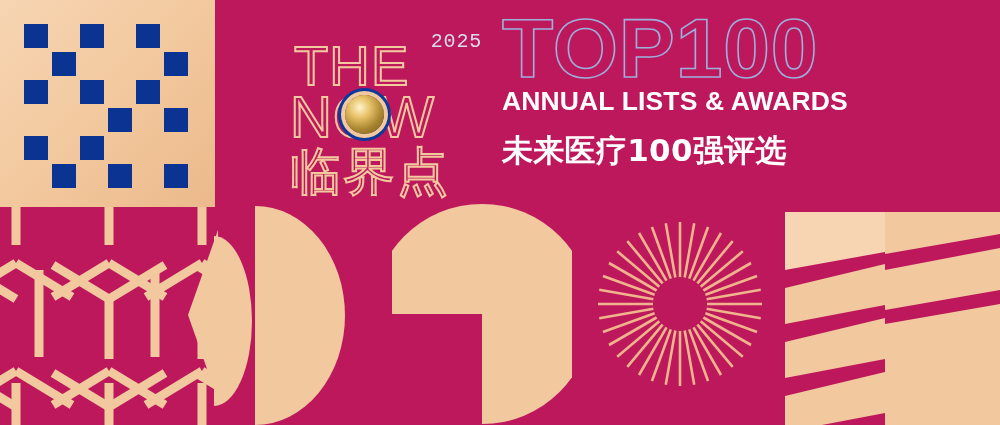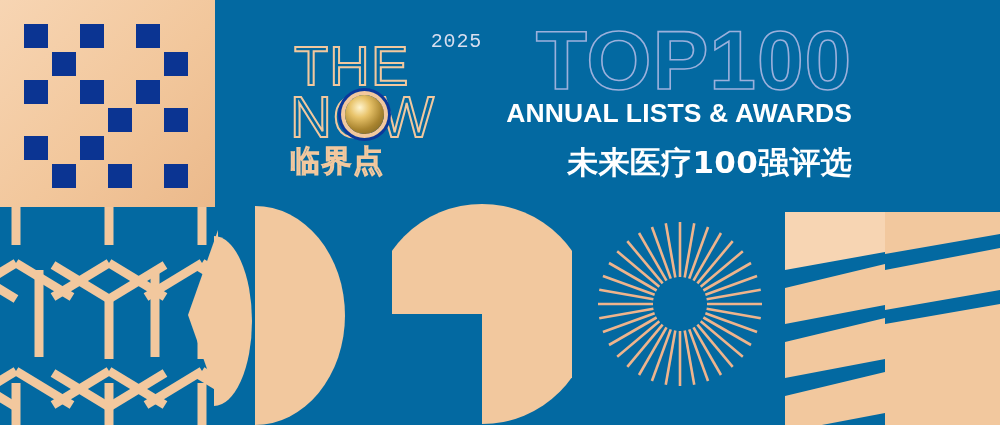--- a/index.html
+++ b/index.html
@@ -1,20 +1,20 @@
 <!DOCTYPE html>
 <html><head>
 <meta charset="utf-8">
 <style>
   html,body{margin:0;padding:0;background:#ffffff;}
   #banner{
     position:relative;
     width:1000px;height:425px;
     overflow:hidden;
-    background:#0369a1;
+    background:#be185d;
     font-family:"Liberation Sans", sans-serif;
   }
 
   
   #checker-panel{
     position:absolute;left:0;top:0;width:215px;height:207px;
     background:linear-gradient(135deg,#F7D5B3 0%,#F2C79C 55%,#EBB98B 100%);
   }
   .checker-cell{position:absolute;background:#0B3492;}
 
@@ -36,27 +36,27 @@
   #logo-now{
     left:2px;top:70px;font-size:58px;letter-spacing:.02em;
     -webkit-text-stroke:2px #F2C89E;color:transparent;
   }
   #logo-sphere{
     position:absolute;left:57px;top:77px;width:39px;height:39px;border-radius:50%;
     background:radial-gradient(circle at 38% 32%, #FFF4CE 0%, #E8C36A 28%, #A9842F 62%, #6E5A22 100%);
     box-shadow:0 0 0 4px #F2C89E, 0 0 0 7px #0B389B;
   }
   #logo-cn{
-    left:2px;top:128px;font-size:30px;color:transparent;
+    left:2px;top:128px;font-size:51px;color:transparent;
     -webkit-text-stroke:2px #F2C89E;letter-spacing:.05em;
     font-family:"DejaVu Sans", sans-serif;font-weight:400;
   }
 
   
-  #title-block{position:absolute;left:502px;top:22px;width:350px;text-align:right;}
+  #title-block{position:absolute;left:502px;top:10px;width:350px;}
   #top100{
     font-size:84px;line-height:.92;font-weight:700;letter-spacing:.01em;
     color:transparent;-webkit-text-stroke:1.6px #9BB0DC;
     font-family:"Liberation Sans", sans-serif;
   }
   .sub-en{
     color:#FFFFFF;font-weight:700;font-size:26.5px;line-height:1.06;
     letter-spacing:.005em;font-family:"Liberation Sans", sans-serif;
     white-space:nowrap;
   }

